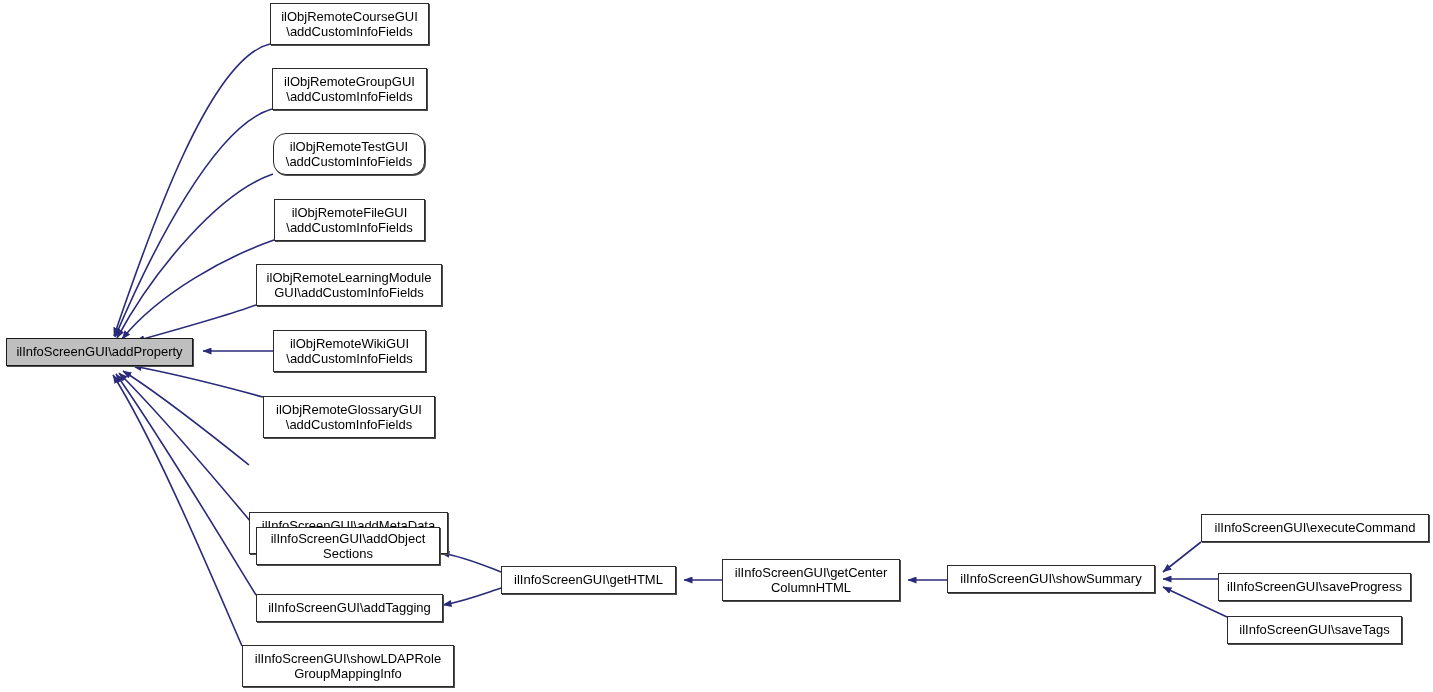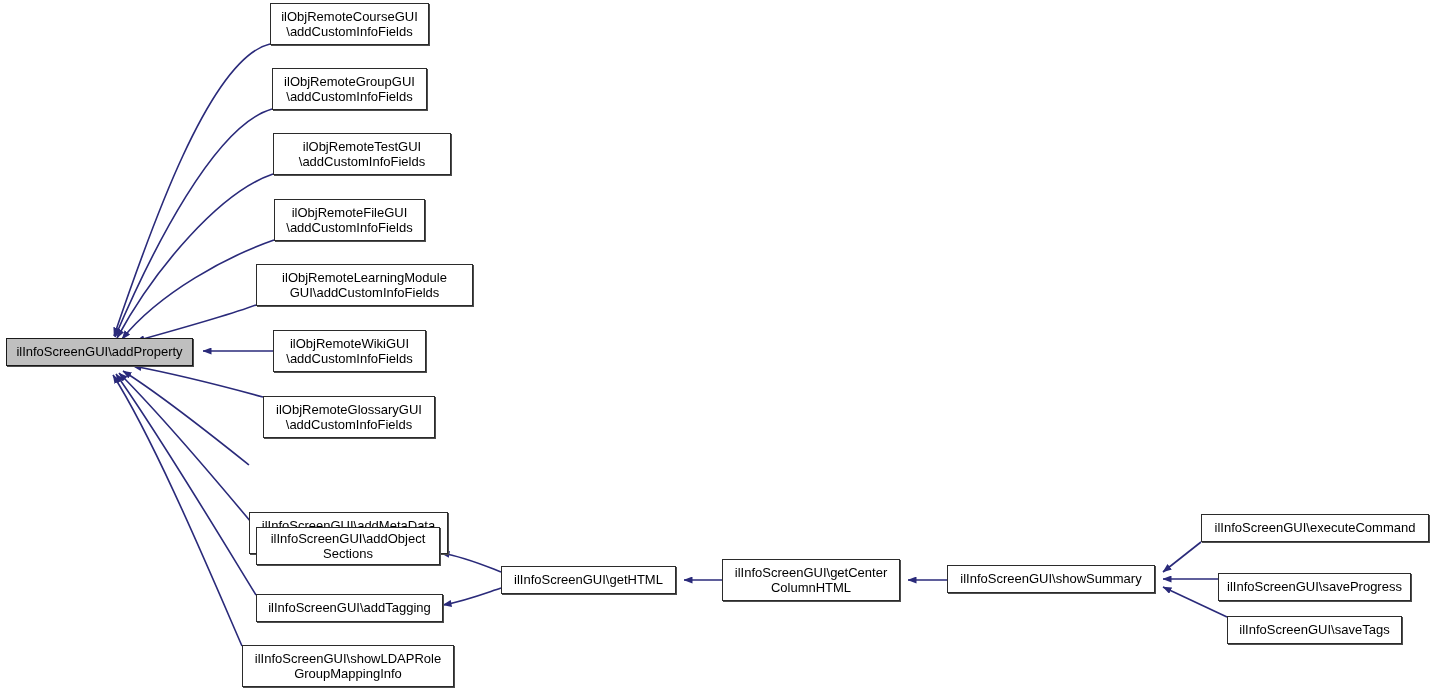--- a/index.html
+++ b/index.html
@@ -63,25 +63,25 @@
         <path d="M 1227,617 L 1163,587" marker-end="url(#arrowhead)"></path>
       </g>
   </svg>
 
   <div id="node-layer">
       <div class="node root" style="left: 6px; top: 338px; width: 187px; height: 28px;">ilInfoScreenGUI\addProperty</div>
       <div class="node" style="left: 270px; top: 3px; width: 159px; height: 42px;">ilObjRemoteCourseGUI
 \addCustomInfoFields</div>
       <div class="node" style="left: 272px; top: 68px; width: 155px; height: 42px;">ilObjRemoteGroupGUI
 \addCustomInfoFields</div>
-      <div class="node" style="left: 273px; top: 133px; width: 178px; height: 42px;">ilObjRemoteTestGUI
+      <div class="node" style="left: 273px; top: 133px; width: 152px; height: 42px; border-radius: 13px;">ilObjRemoteTestGUI
 \addCustomInfoFields</div>
       <div class="node" style="left: 274px; top: 199px; width: 151px; height: 42px;">ilObjRemoteFileGUI
 \addCustomInfoFields</div>
-      <div class="node" style="left: 256px; top: 264px; width: 217px; height: 42px;">ilObjRemoteLearningModule
+      <div class="node" style="left: 256px; top: 264px; width: 186px; height: 42px;">ilObjRemoteLearningModule
 GUI\addCustomInfoFields</div>
       <div class="node" style="left: 273px; top: 330px; width: 153px; height: 42px;">ilObjRemoteWikiGUI
 \addCustomInfoFields</div>
       <div class="node" style="left: 263px; top: 396px; width: 172px; height: 42px;">ilObjRemoteGlossaryGUI
 \addCustomInfoFields</div>
       <div class="node" style="left: 249px; top: 464px; width: 199px; height: 42px; margin-top: 48px;">ilInfoScreenGUI\addMetaData
 Sections</div>
       <div class="node" style="left: 256px; top: 527px; width: 184px; height: 38px;">ilInfoScreenGUI\addObject
 Sections</div>
       <div class="node" style="left: 256px; top: 594px; width: 187px; height: 28px;">ilInfoScreenGUI\addTagging</div>

